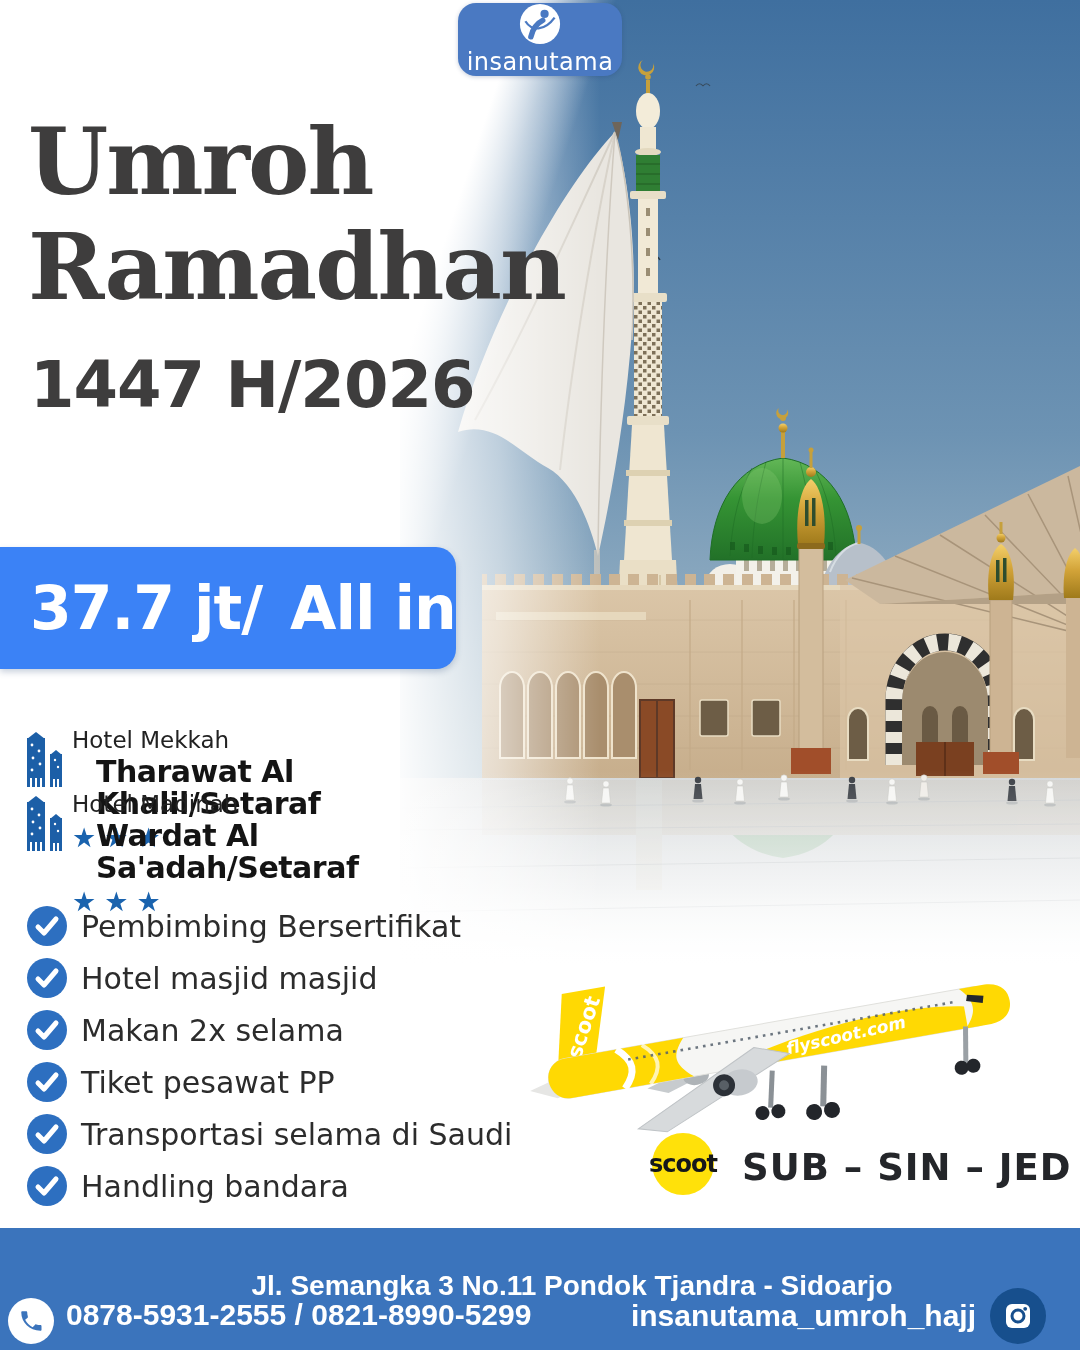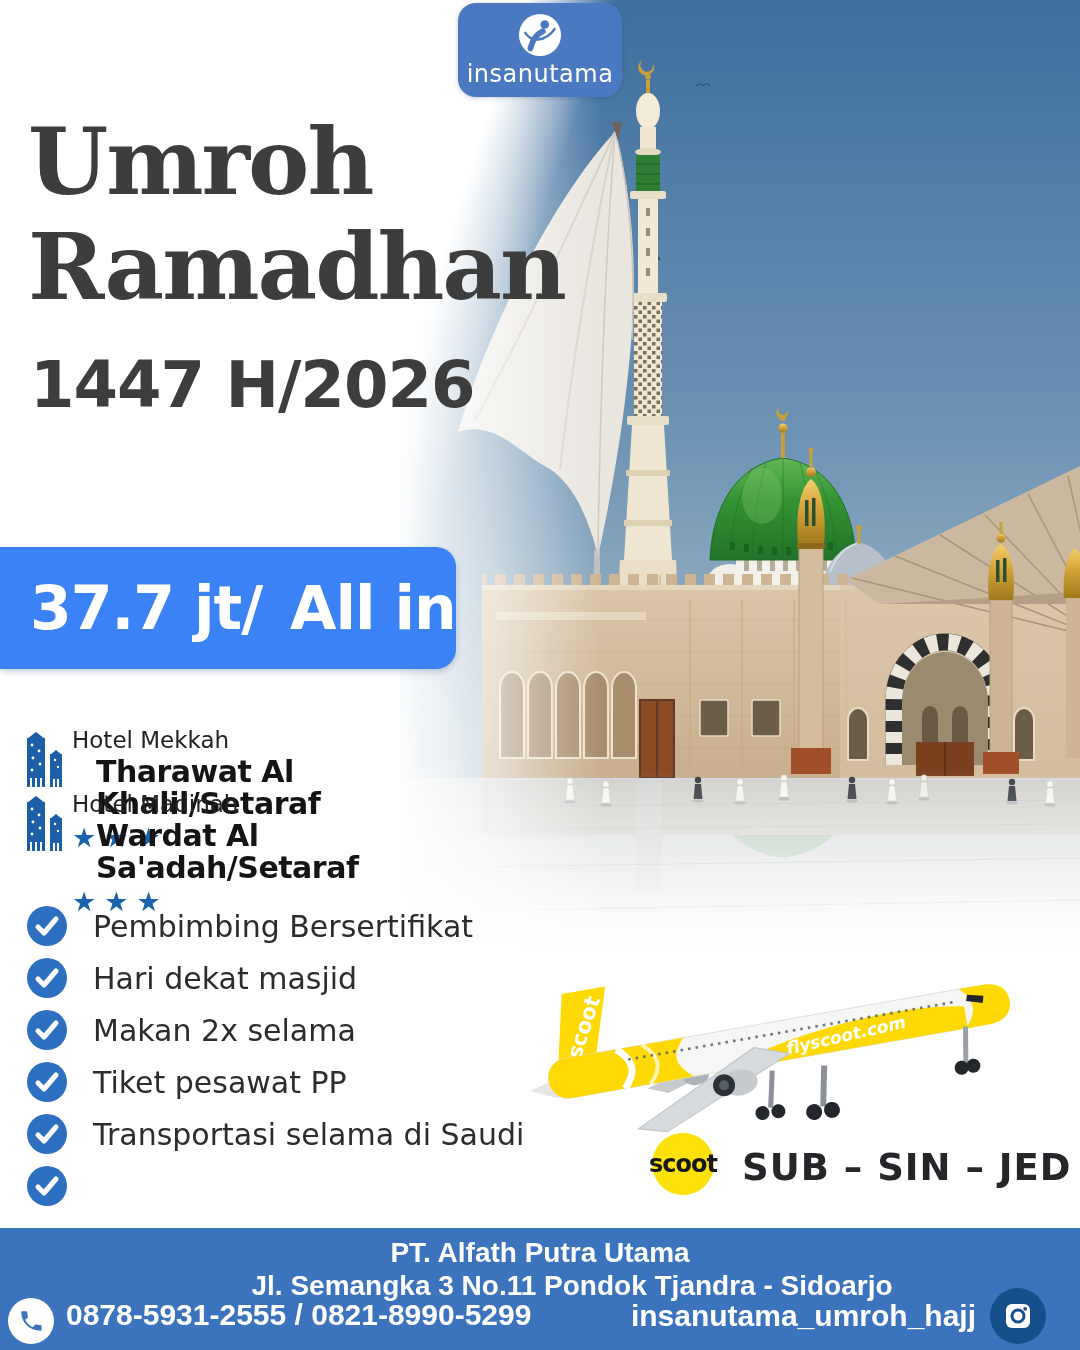--- a/index.html
+++ b/index.html
@@ -5,21 +5,21 @@
   html,body{margin:0;padding:0;background:#e8e8e8;}
   .poster{position:relative;width:1080px;height:1350px;background:#ffffff;overflow:hidden;
           font-family:"DejaVu Sans",sans-serif;margin:0 auto;}
   svg text{font-family:"DejaVu Sans",sans-serif;}
 
   
   .mosque{position:absolute;left:400px;top:0;width:680px;height:965px;z-index:1;}
   .plane{position:absolute;left:468px;top:926px;width:612px;height:212px;z-index:2;}
 
   
-  .logo-badge{position:absolute;left:458px;top:3px;width:164px;height:94px;background:#4a79c2;
+  .logo-badge{position:absolute;left:458px;top:3px;width:164px;height:73px;background:#4a79c2;
               border-radius:18px;display:flex;flex-direction:column;align-items:center;
               justify-content:center;gap:3px;z-index:5;box-shadow:0 1px 4px rgba(30,60,110,.25);}
   .logo-mark{width:44px;height:44px;}
   .logo-text{color:#fff;font-size:24px;letter-spacing:.5px;}
 
   
   .hero-title{position:absolute;left:28px;top:110px;z-index:5;font-family:"DejaVu Serif",serif;
               font-weight:700;font-size:92px;line-height:1.14;color:#3e3d3d;letter-spacing:-2px;}
   .hero-year{position:absolute;left:30px;top:348px;z-index:5;font-weight:700;font-size:64px;
              color:#3e3d3d;letter-spacing:-1px;}
@@ -35,21 +35,21 @@
   .hotel{position:absolute;left:24px;width:440px;z-index:5;}
   .hotel-1{top:728px;} .hotel-2{top:792px;}
   .hotel-icon{position:absolute;left:0;top:3px;width:40px;height:60px;}
   .hotel-label{margin-left:48px;font-size:23px;color:#222;line-height:1.1;}
   .hotel-name{margin-left:72px;font-size:30px;font-weight:700;color:#141414;
               letter-spacing:-.5px;margin-top:3px;line-height:1.05;}
   .hotel-stars{margin-left:48px;font-size:27px;color:#1a63ae;letter-spacing:8px;margin-top:3px;}
 
   
   .features{position:absolute;left:27px;top:906px;display:flex;flex-direction:column;gap:12px;z-index:5;}
-  .feature{display:flex;align-items:center;gap:26px;height:40px;}
+  .feature{display:flex;align-items:center;gap:14px;height:40px;}
   .feature svg{width:40px;height:40px;flex:none;}
   .feature-text{font-size:30px;color:#2c2c2c;white-space:nowrap;}
 
   
   .scoot-badge{position:absolute;left:652px;top:1133px;width:62px;height:62px;border-radius:50%;
                background:#ffe10a;display:flex;align-items:center;justify-content:center;
                font-weight:700;font-size:24px;color:#15171a;letter-spacing:-1px;z-index:5;}
   .route{position:absolute;left:742px;top:1146px;font-size:37px;font-weight:700;color:#24262a;
          letter-spacing:1px;z-index:5;}
 
@@ -442,21 +442,21 @@
           <circle cx="20" cy="20" r="20" fill="#2d6fc0"></circle>
           <path d="M11,21 L17,27 L29,13" stroke="#fff" stroke-width="5" fill="none" stroke-linecap="round" stroke-linejoin="round"></path>
         </svg>
       <span class="feature-text">Pembimbing Bersertifikat</span>
     </div>
     <div class="feature">
       <svg viewBox="0 0 40 40">
           <circle cx="20" cy="20" r="20" fill="#2d6fc0"></circle>
           <path d="M11,21 L17,27 L29,13" stroke="#fff" stroke-width="5" fill="none" stroke-linecap="round" stroke-linejoin="round"></path>
         </svg>
-      <span class="feature-text">Hari dekat masjid</span>
+      <span class="feature-text">Hotel masjid masjid</span>
     </div>
     <div class="feature">
       <svg viewBox="0 0 40 40">
           <circle cx="20" cy="20" r="20" fill="#2d6fc0"></circle>
           <path d="M11,21 L17,27 L29,13" stroke="#fff" stroke-width="5" fill="none" stroke-linecap="round" stroke-linejoin="round"></path>
         </svg>
       <span class="feature-text">Makan 2x selama</span>
     </div>
     <div class="feature">
       <svg viewBox="0 0 40 40">
@@ -470,28 +470,28 @@
           <circle cx="20" cy="20" r="20" fill="#2d6fc0"></circle>
           <path d="M11,21 L17,27 L29,13" stroke="#fff" stroke-width="5" fill="none" stroke-linecap="round" stroke-linejoin="round"></path>
         </svg>
       <span class="feature-text">Transportasi selama di Saudi</span>
     </div>
     <div class="feature">
       <svg viewBox="0 0 40 40">
           <circle cx="20" cy="20" r="20" fill="#2d6fc0"></circle>
           <path d="M11,21 L17,27 L29,13" stroke="#fff" stroke-width="5" fill="none" stroke-linecap="round" stroke-linejoin="round"></path>
         </svg>
+      <span class="feature-text">Handling bandara</span>
     </div>
   </div>
 
   <div class="scoot-badge">scoot</div>
   <div class="route">SUB – SIN – JED</div>
 
   <div class="footer">
-    <div class="f-company">PT. Alfath Putra Utama</div>
     <div class="f-address">Jl. Semangka 3 No.11 Pondok Tjandra - Sidoarjo</div>
     <div class="f-phone">
       <span class="phone-circle">
         <svg width="26" height="26" viewBox="0 0 24 24">
             <path fill="#3b74bc" d="M6.6,10.8c1.5,3,3.9,5.4,6.9,6.9l2.3-2.3c0.3-0.3,0.7-0.4,1.1-0.2c1.2,0.4,2.5,0.6,3.8,0.6c0.6,0,1,0.4,1,1V20c0,0.6-0.4,1-1,1C10.6,21,3,13.4,3,4c0-0.6,0.4-1,1-1h3.5c0.6,0,1,0.4,1,1c0,1.3,0.2,2.6,0.6,3.8c0.1,0.4,0,0.8-0.2,1.1L6.6,10.8z"></path>
           </svg>
       </span>
       <span>0878-5931-2555 / 0821-8990-5299</span>
     </div>
     <div class="f-ig">

